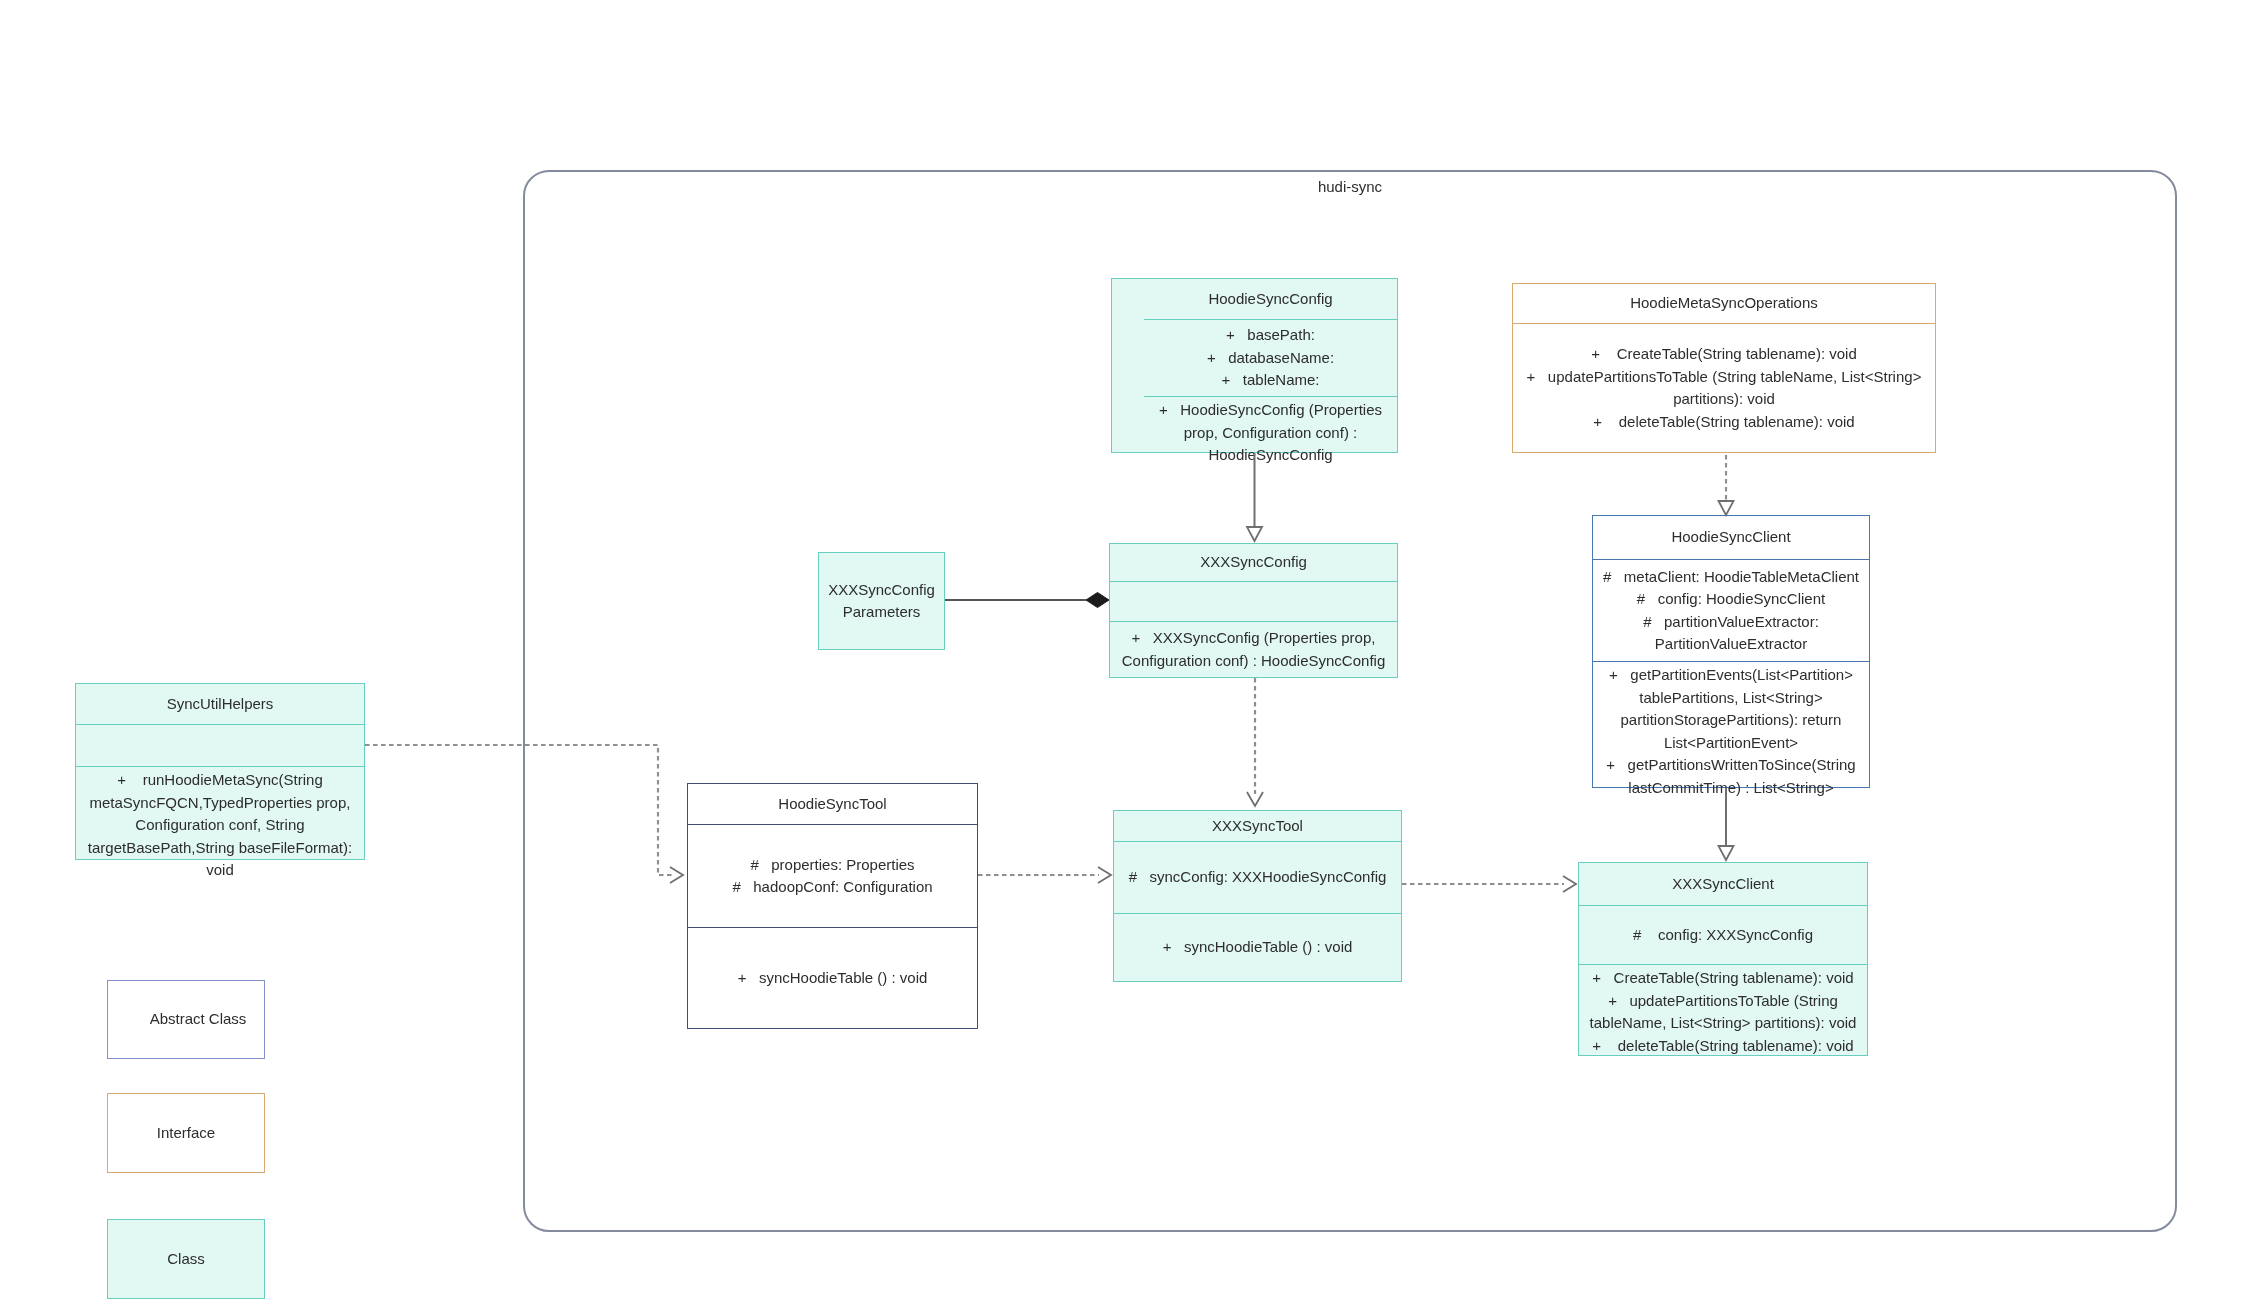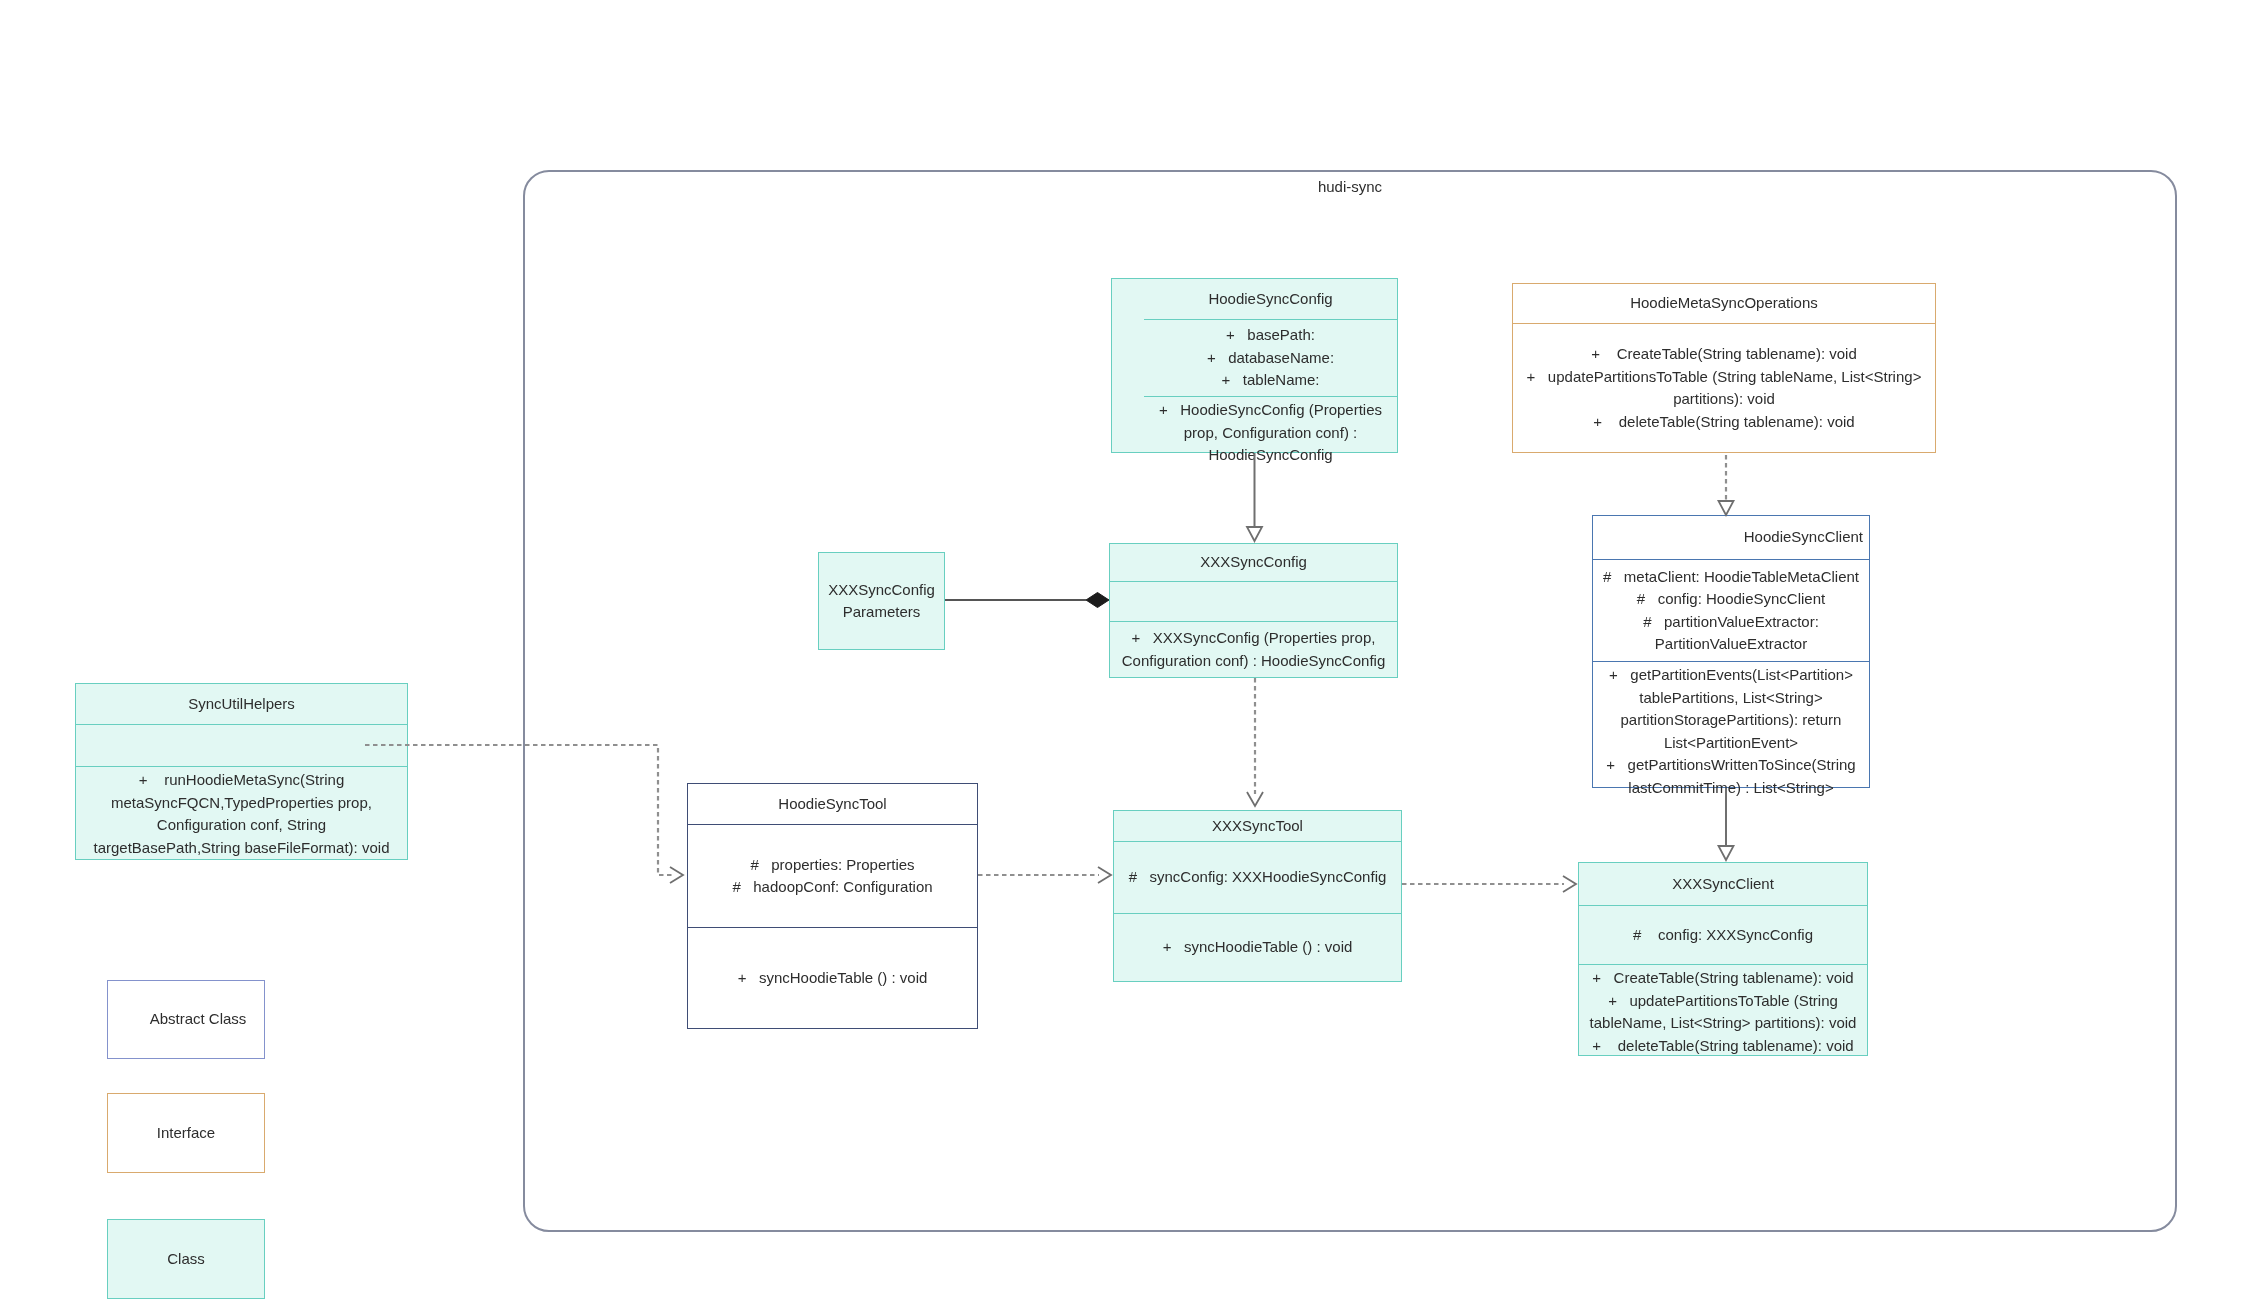--- a/index.html
+++ b/index.html
@@ -15,21 +15,21 @@
   .box .sec{display:flex;flex-direction:column;justify-content:center;align-items:center;
        text-align:center;padding:2px 6px;box-sizing:border-box;}
   .box .sec + .sec{border-top:1.6px solid;}
   .box .line{white-space:pre-wrap;}
   .teal{background:#e2f8f3;border:1.6px solid #68cfc0;}
   .teal .sec + .sec{border-top-color:#68cfc0;}
   .iface{background:#ffffff;border:1.6px solid #d9aa6e;}
   .iface .sec + .sec{border-top-color:#d9aa6e;}
   .tool{background:#ffffff;border:1.6px solid #3f4d75;}
   .tool .sec + .sec{border-top-color:#3f4d75;}
-  .client{background:#ffffff;border:1.6px solid #4a76b0;align-items:flex-end;}
+  .client{background:#ffffff;border:1.6px solid #4a76b0;}
   .client .sec + .sec{border-top-color:#4a76b0;}
   .abstract{background:#ffffff;border:1.6px solid #8492cc;}
   .single .sec{flex:1;}
   .param-wrap{word-break:break-all;}
   svg.connectors{position:absolute;left:0;top:0;pointer-events:none;}
 </style>
 </head>
 <body>
 
 <div class="canvas">
@@ -86,21 +86,21 @@
       <div class="line">#   metaClient: HoodieTableMetaClient</div>
       <div class="line">#   config: HoodieSyncClient</div>
       <div class="line">#   partitionValueExtractor: PartitionValueExtractor</div>
     </div>
     <div class="sec" style="flex:1;">
       <div class="line">+   getPartitionEvents(List&lt;Partition&gt; tablePartitions, List&lt;String&gt; partitionStoragePartitions): return List&lt;PartitionEvent&gt;</div>
       <div class="line">+   getPartitionsWrittenToSince(String lastCommitTime) : List&lt;String&gt;</div>
     </div>
   </div>
 
-  <div class="box teal" style="left:75px;top:683px;width:333px;height:177px;">
+  <div class="box teal" style="left:75px;top:683px;width:290px;height:177px;">
     <div class="sec" style="height:40px;flex:none;">
       <div class="line">SyncUtilHelpers</div>
     </div>
     <div class="sec" style="height:42px;flex:none;"></div>
     <div class="sec" style="flex:1;">
       <div class="line">+    runHoodieMetaSync(String metaSyncFQCN,TypedProperties prop, Configuration conf, String targetBasePath,String baseFileFormat): void</div>
     </div>
   </div>
 
   <div class="box tool" style="left:687px;top:783px;width:291px;height:246px;">

